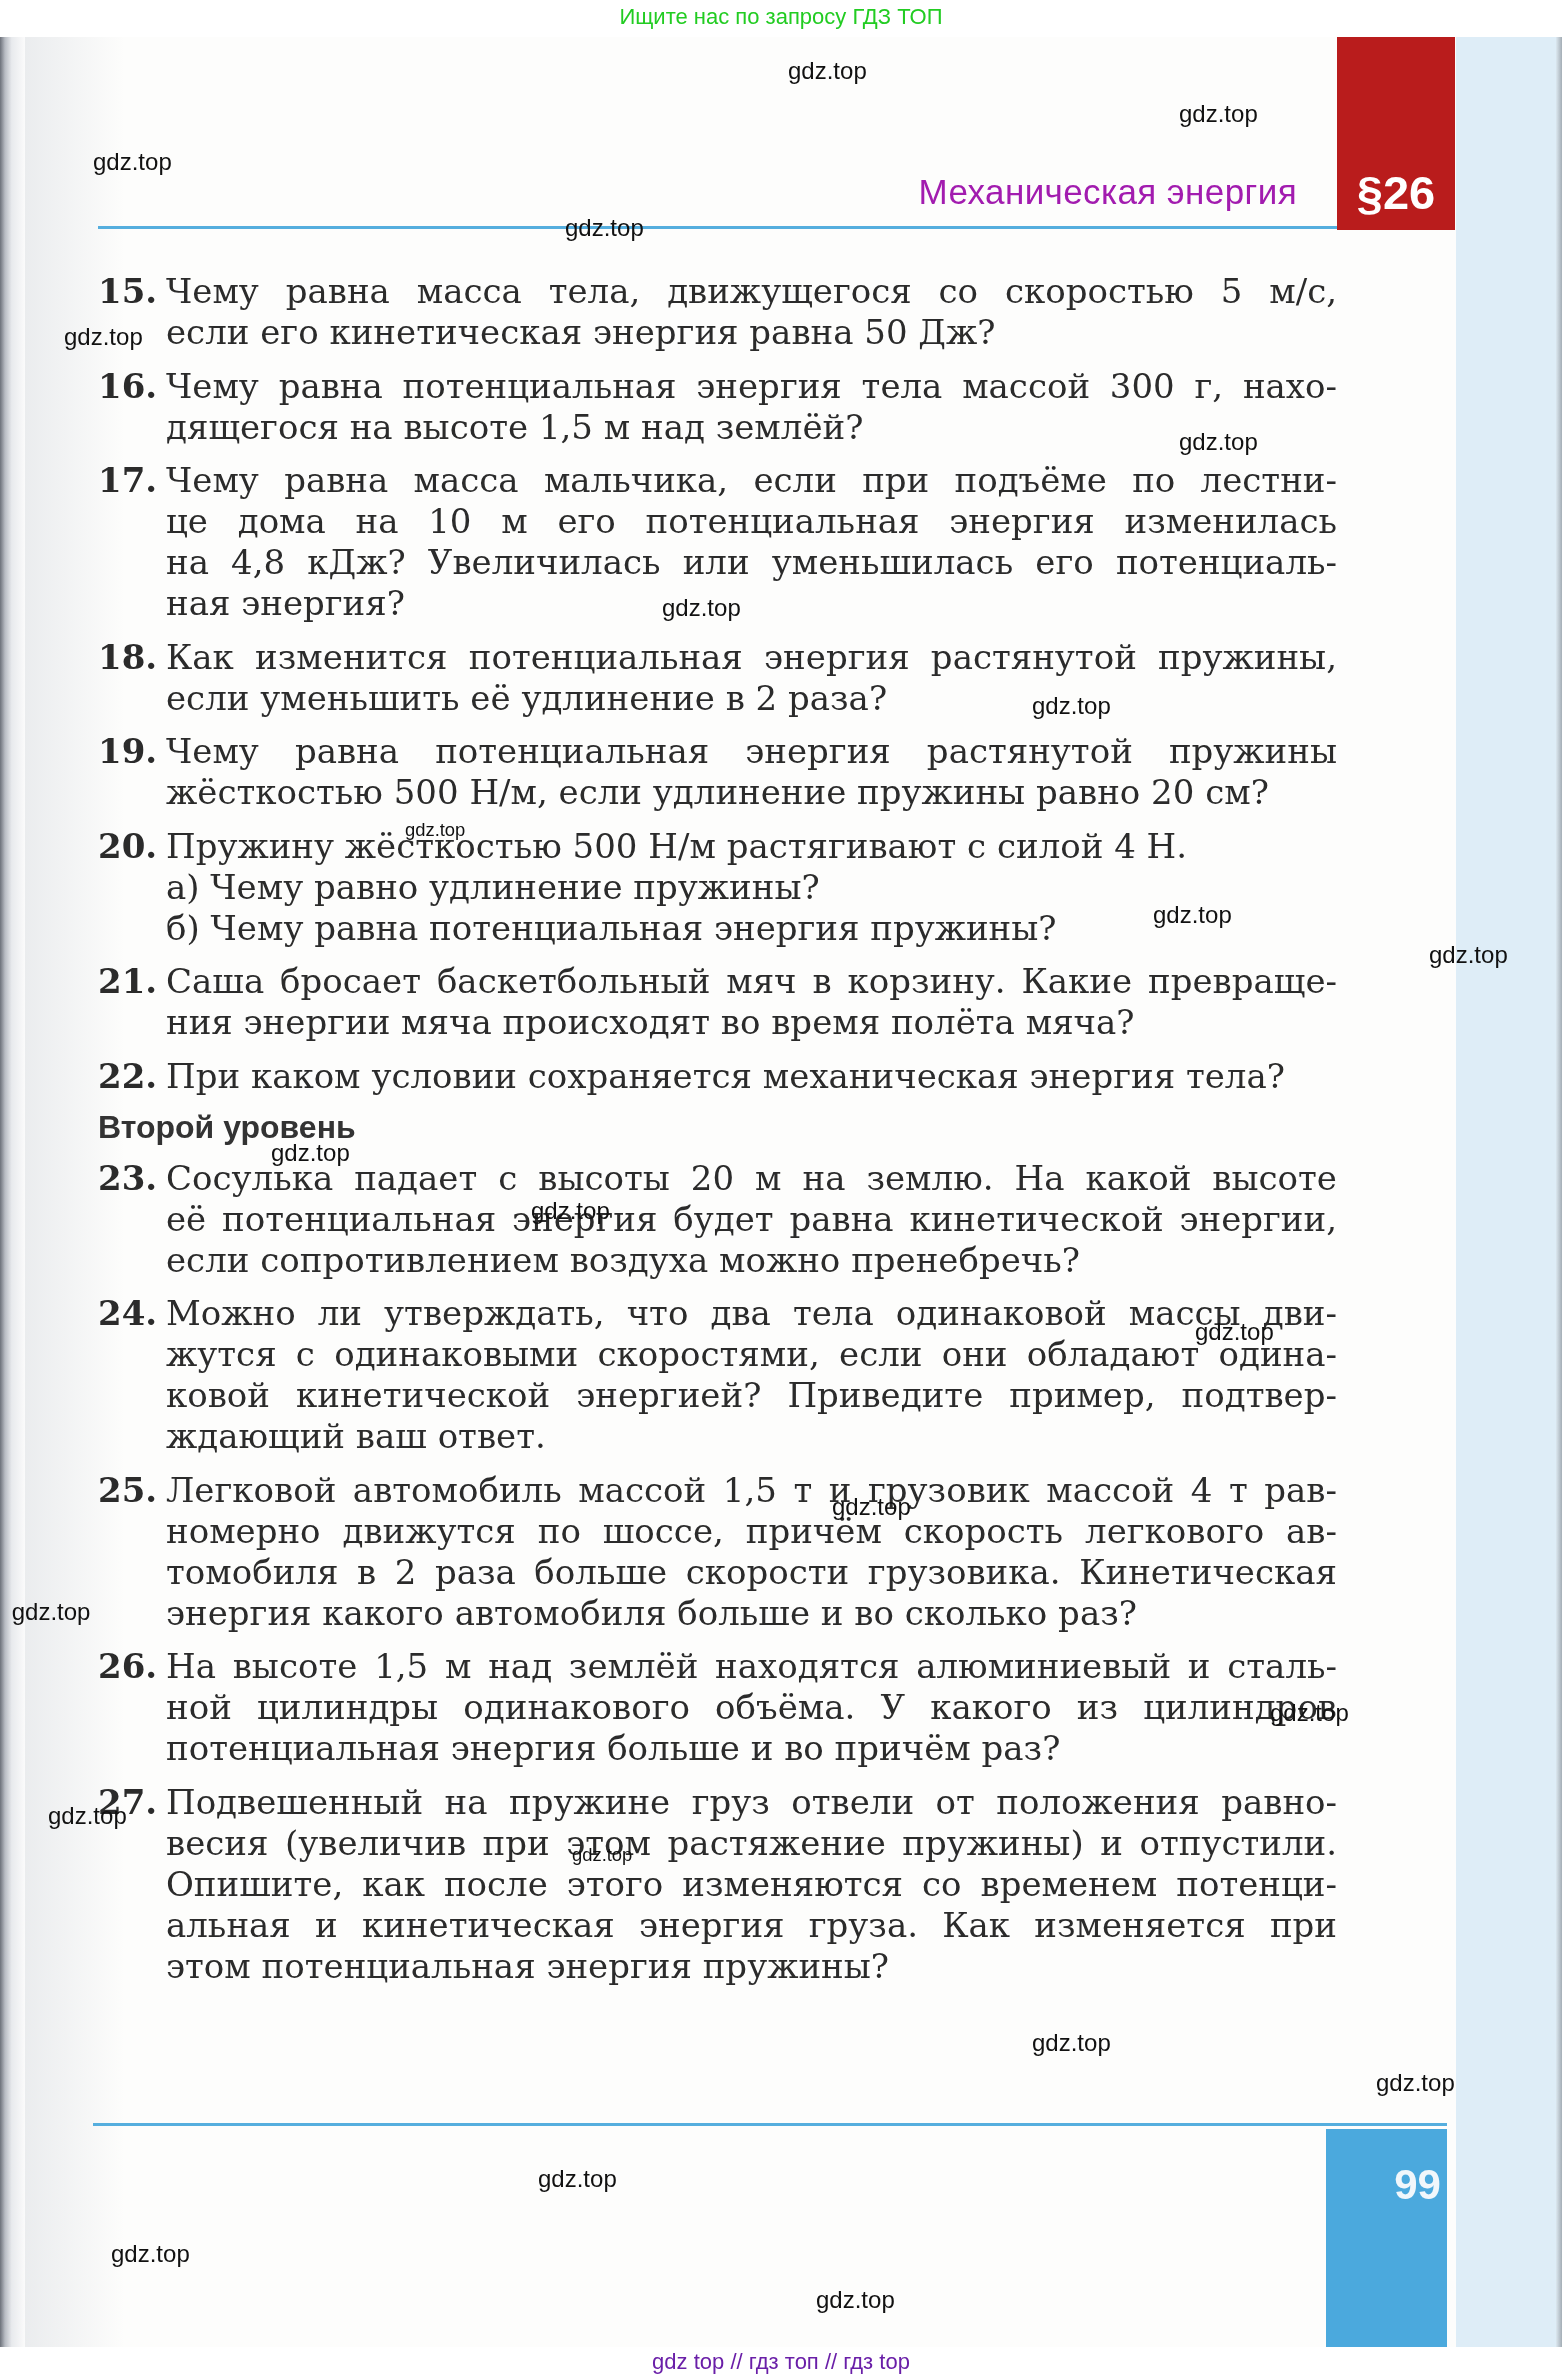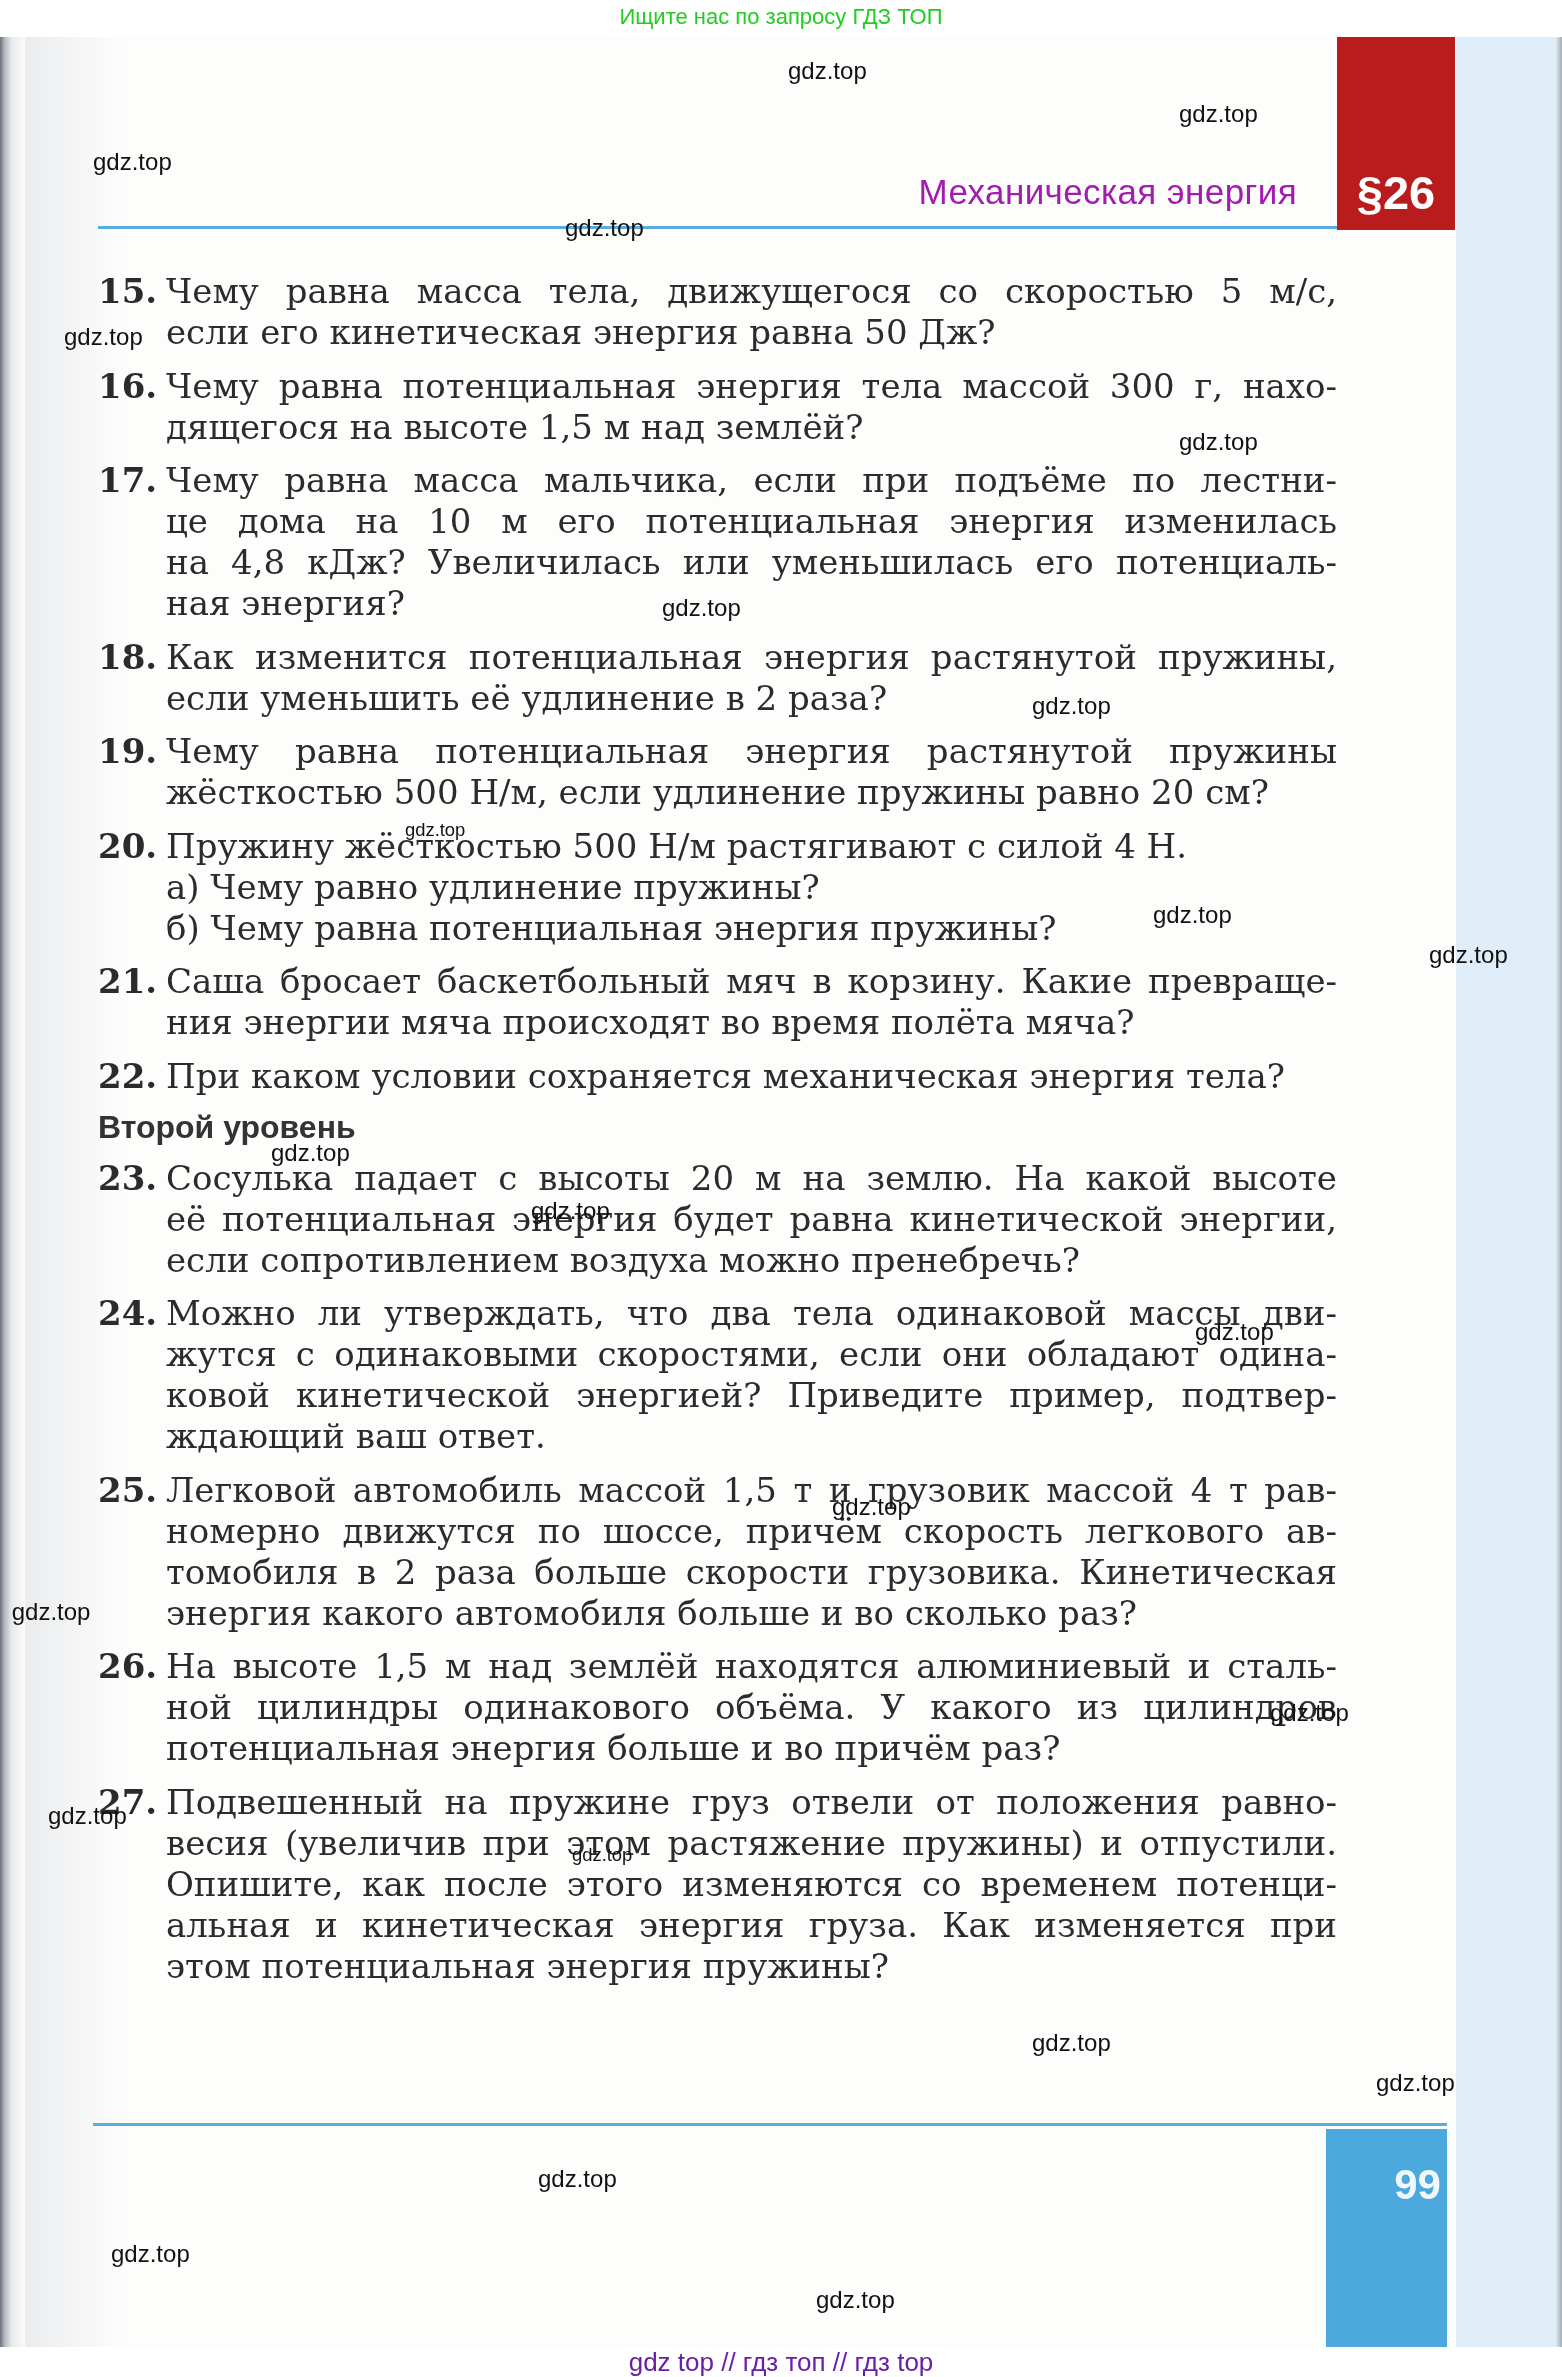--- a/index.html
+++ b/index.html
@@ -79,21 +79,21 @@
     padding-left:31px;
   }
   .wm {
     position:absolute; font-family:"Liberation Sans", sans-serif;
     font-size:24px; color:#111111; white-space:nowrap;
   }
   .wm.small { font-size:18.4px; }
   .bottom-banner {
     position:absolute; left:0; top:2347px; width:1562px; height:30px;
     background:#ffffff; text-align:center;
-    font-family:"Liberation Sans", sans-serif; font-size:26px; line-height:30px;
+    font-family:"Liberation Sans", sans-serif; font-size:22px; line-height:30px;
   }
 </style>
 </head>
 <body>
 
 <div class="top-banner">
   <span style="color:#22cc22">Ищите нас по запросу ГДЗ ТОП</span>
 </div>
 
 <div class="page">

